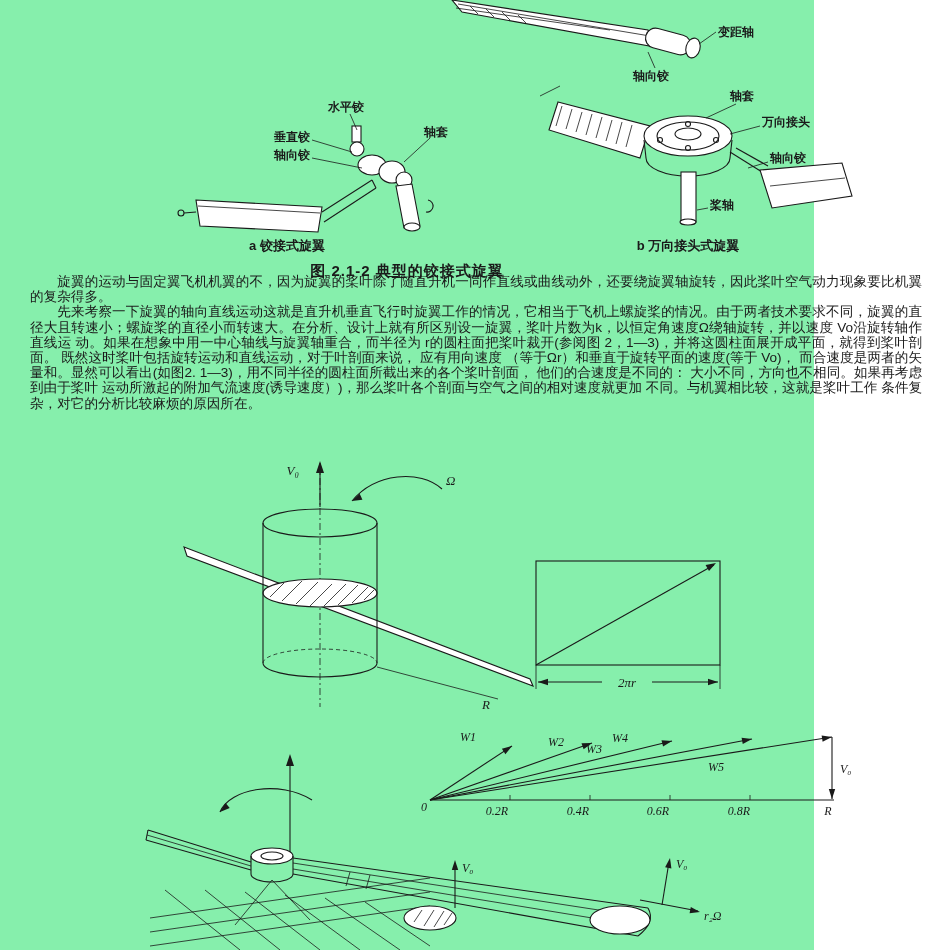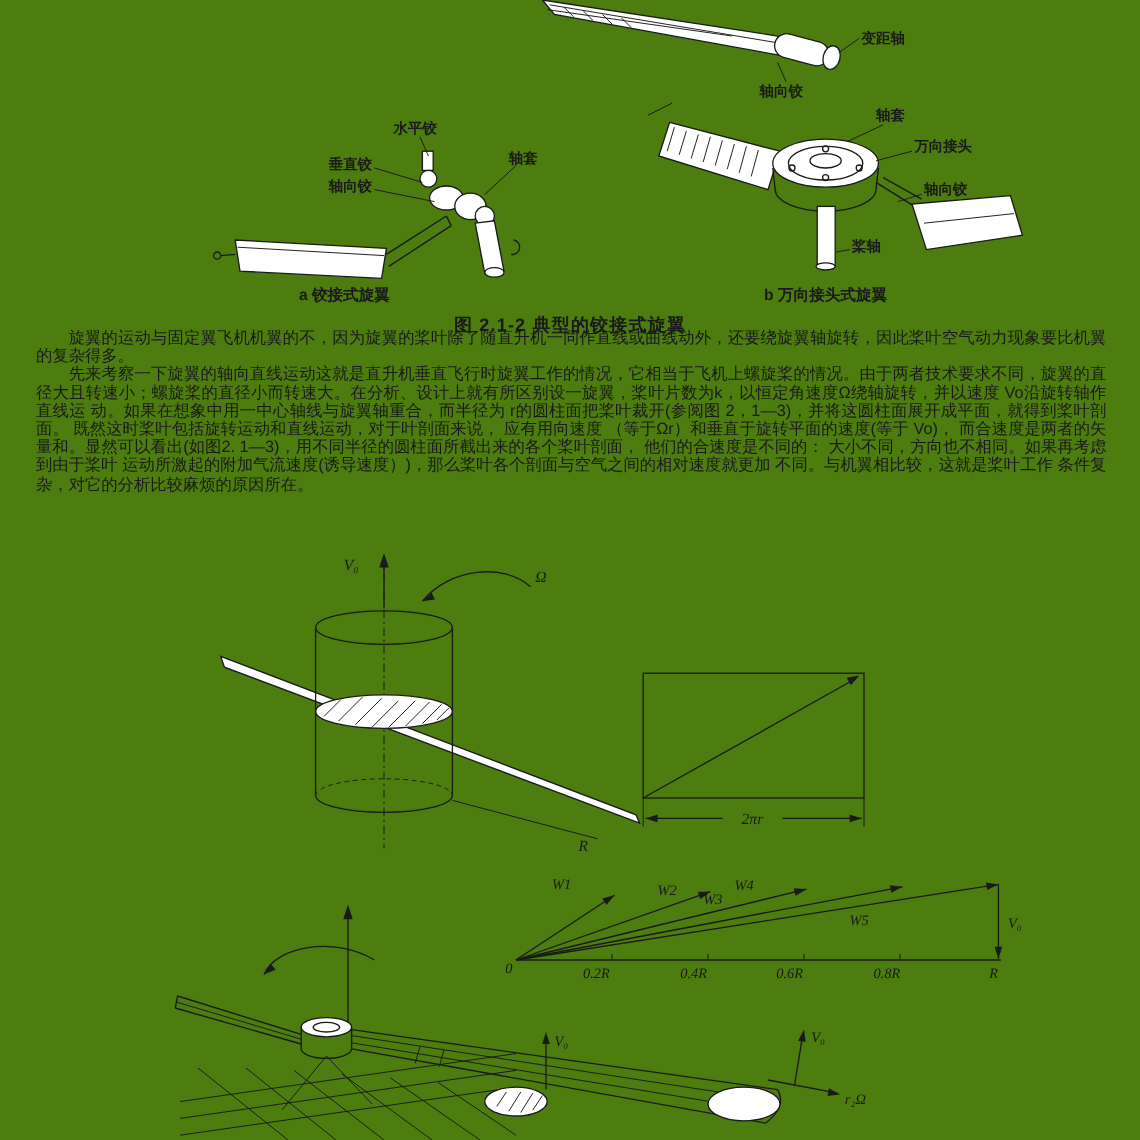--- a/index.html
+++ b/index.html
@@ -1,18 +1,18 @@
 <!DOCTYPE html>
 <html><head>
 <meta charset="utf-8">
 <style>
   * { margin:0; padding:0; box-sizing:border-box; }
   html,body { width:950px; height:950px; background:#ffffff; color:#1a1a1a;
     font-family:"Liberation Sans",sans-serif; overflow:hidden; }
-  .page { position:relative; width:950px; height:950px; background:#4d7c0f; }
+  .page { position:relative; width:814px; height:950px; background:#86efac; }
   .fig { position:absolute; left:0; }
   #fig-top { top:0; }
   #fig-mid { top:455px; }
   #fig-fan { top:715px; }
   #fig-bottom { top:750px; }
   .caption { position:absolute; top:262px; left:0; width:100%; text-align:center;
     font-weight:bold; font-size:15px; letter-spacing:1px; }
   .text-block { position:absolute; top:274px; left:30px; width:892px;
     font-size:13.6px; line-height:15.2px; text-align:justify; }
   .text-block p { text-indent:2em; margin:0; }

